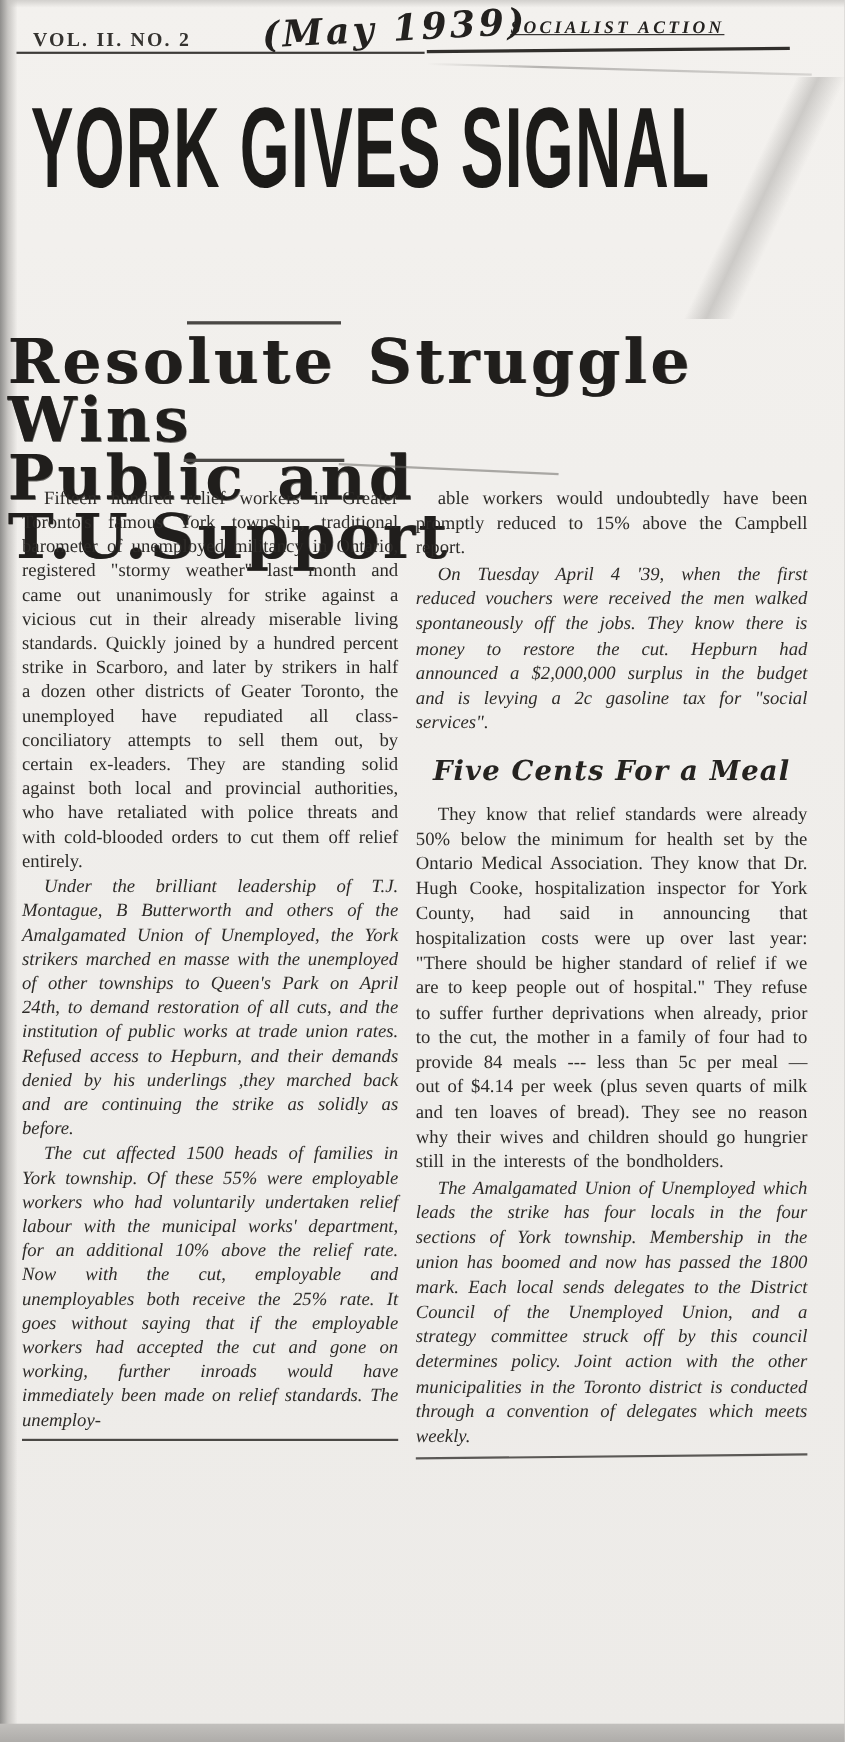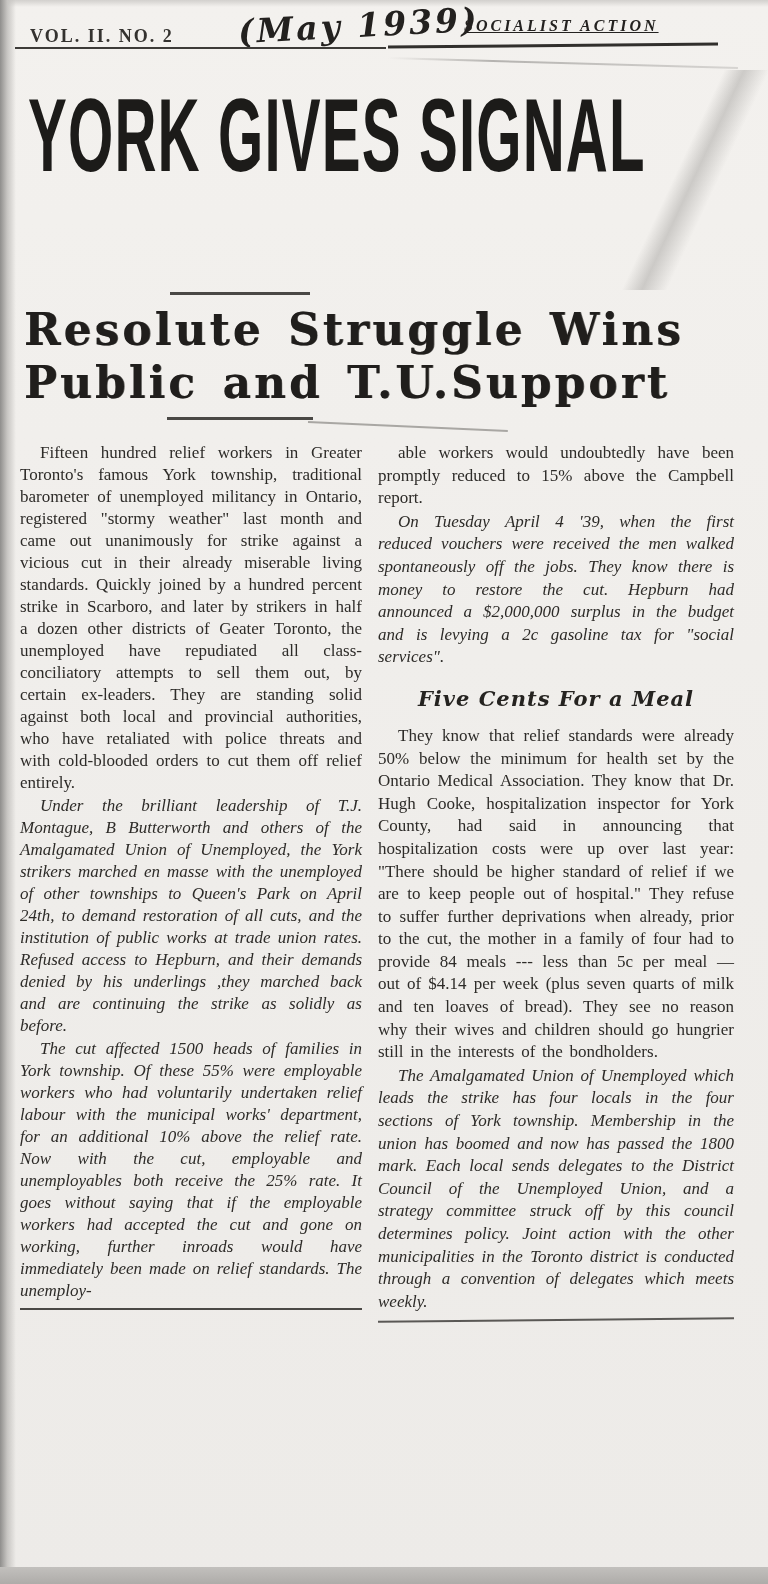--- a/index.html
+++ b/index.html
@@ -46,38 +46,38 @@
   .hl-line  { display:block; white-space:nowrap; }
   .hl-cond  { display:inline-block; transform:scaleX(0.56); transform-origin:left top;
               font-family:"Liberation Sans", sans-serif; font-weight:bold;
               font-size:104px; line-height:0.94; letter-spacing:2px; color:#1c1b19; }
   .hl-line2 { margin-left:112px; margin-top:-4px; }
 
   .center-rule-top    { position:absolute; top:292px; left:170px; width:140px; height:3px; background:#4a4845; }
   .center-rule-bottom { position:absolute; top:417px; left:167px; width:146px; height:3px; background:#4a4845; }
 
   
-  .subhead { position:absolute; top:303px; left:24px; width:724px;
+  .subhead { position:absolute; top:303px; left:7px; width:724px;
              font-family:"DejaVu Serif", serif; font-weight:bold;
-             font-size:44px; line-height:53px; letter-spacing:3px; word-spacing:6px;
+             font-size:56px; line-height:53px; letter-spacing:3px; word-spacing:6px;
              color:#201e1c; margin:0;
              text-shadow:0.6px 0.4px 0 rgba(32,30,28,0.65); }
 
   
   .columns { position:absolute; top:442px; left:20px; width:728px;
              display:flex; gap:16px; }
   .col-left  { width:342px; }
   .col-right { width:356px; }
   .col p { margin:0; font-size:17px; text-align:justify; text-indent:20px;
            word-spacing:2.5px; color:#2d2b28; }
   .col-left  p { line-height:22px; }
   .col-right p { line-height:22.6px; }
   .col p + p { margin-top:1px;font-style:italic; }
   .section-head { font-family:"DejaVu Serif", serif; font-style:italic; font-weight:bold;
-                  font-size:21px; letter-spacing:1px; text-align:center;
+                  font-size:25px; letter-spacing:1px; text-align:center;
                   margin:17px 0 14px 0; color:#252320; }
   .col-end-rule { height:2px; background:#4a4845; margin-top:6px; }
   .col-right .col-end-rule { transform:rotate(-0.6deg); background:#5a5855; }
 </style>
 </head>
 <body>
 
 <div class="scan">
 
   <div class="edge-top"></div>

